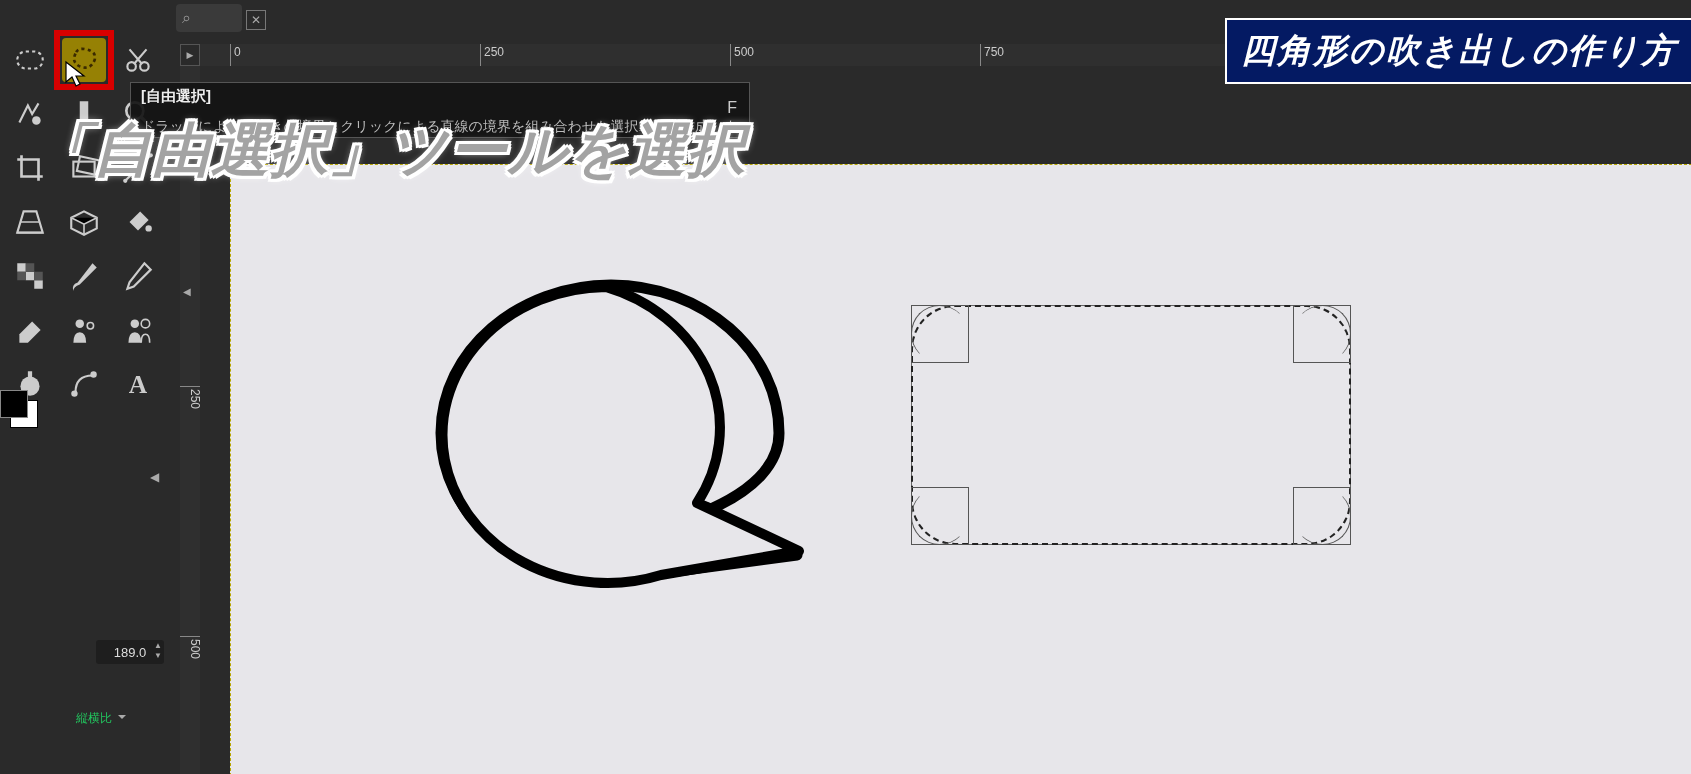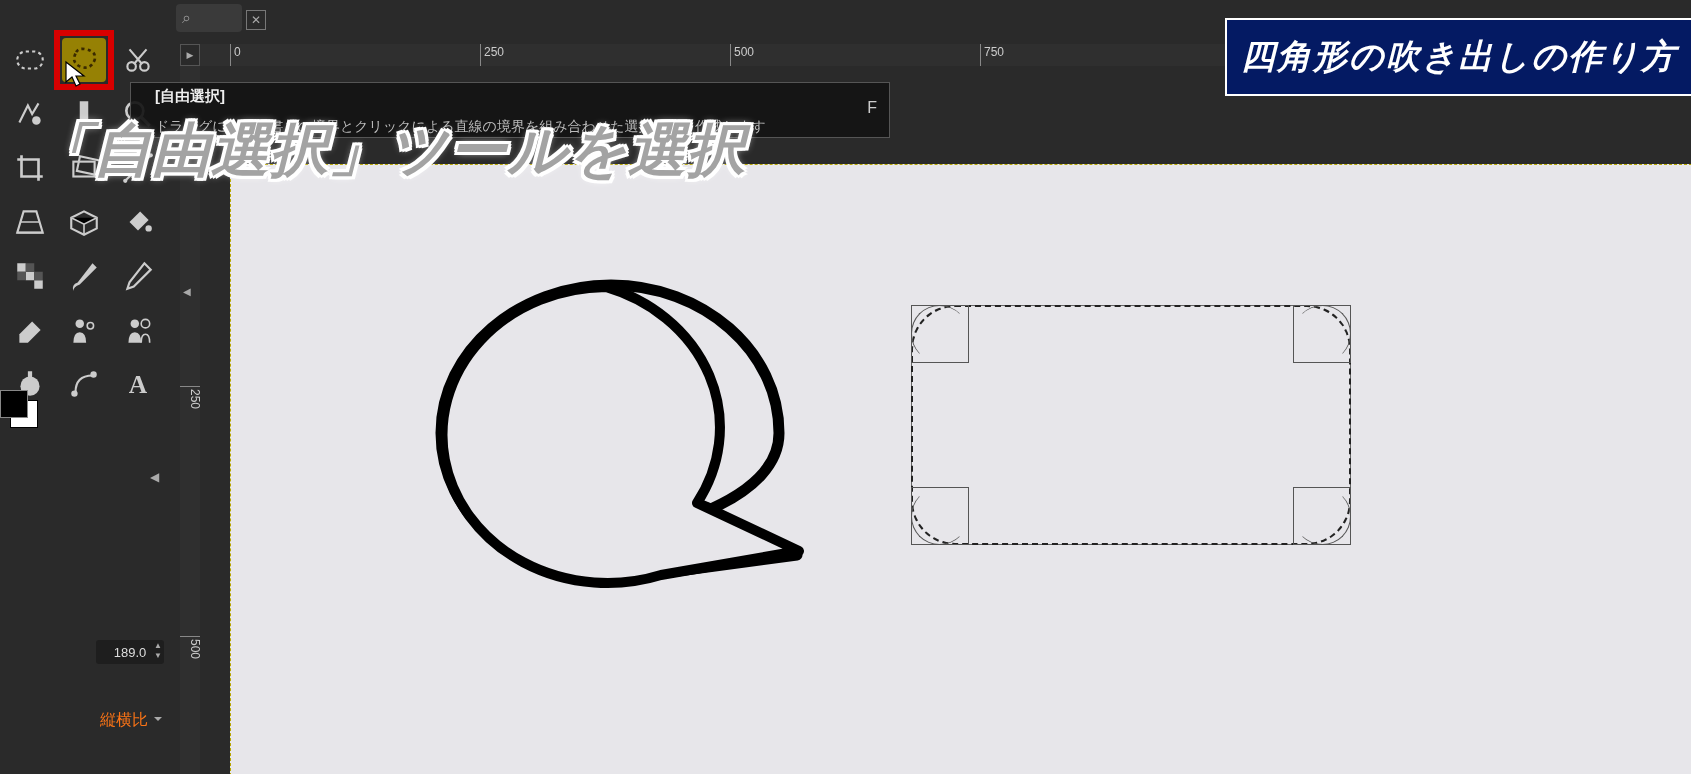--- a/index.html
+++ b/index.html
@@ -23,25 +23,25 @@
 
   .fgbg{position:absolute;left:0;top:360px;width:40px;height:40px;}
   .fgbg .bg{position:absolute;left:10px;top:10px;width:26px;height:26px;background:#fff;border:1px solid #000;}
   .fgbg .fg{position:absolute;left:0;top:0;width:26px;height:26px;background:#000;border:1px solid #888;}
 
   .toggle-arrow{position:absolute;left:150px;top:440px;color:#aaa;font-size:12px;}
 
   .spin{position:absolute;left:96px;top:610px;width:68px;height:24px;background:#1e1e1e;display:flex;align-items:center;justify-content:center;font-size:13px;color:#ddd;border-radius:3px;}
   .spin .arrows{position:absolute;right:2px;top:1px;font-size:8px;line-height:10px;color:#aaa;}
 
-  .aspect-lbl{position:absolute;left:100px;top:680px;font-size:16px;color:#f97316;}
+  .aspect-lbl{position:absolute;left:76px;top:680px;font-size:12px;color:#22c55e;}
   .aspect-lbl:after{content:"";display:inline-block;margin-left:6px;border:4px solid transparent;border-top-color:#aaa;vertical-align:middle;}
 
   
-  .tooltip{position:absolute;left:130px;top:82px;width:760px;height:56px;background:rgba(20,20,20,.92);border:1px solid #555;padding:4px 24px;box-sizing:border-box;z-index:3;}
+  .tooltip{position:absolute;left:130px;top:82px;width:620px;height:56px;background:rgba(20,20,20,.92);border:1px solid #555;padding:4px 10px;box-sizing:border-box;z-index:3;}
   .tooltip .tt-title{font-weight:600;font-size:15px;color:#eee;}
   .tooltip .tt-desc{font-size:14px;color:#bbb;margin-top:12px;}
   .tooltip .tt-key{position:absolute;right:12px;top:16px;font-size:16px;color:#ccc;}
 
   
   .ruler-h{position:absolute;left:200px;top:44px;right:0;height:22px;background:#2f2f2f;border-bottom:1px solid #555;}
   .ruler-h .origin{position:absolute;left:-20px;top:0;width:18px;height:20px;border:1px solid #555;display:flex;align-items:center;justify-content:center;font-size:9px;color:#aaa;}
   .ruler-h .tick{position:absolute;top:0;height:22px;border-left:1px solid #888;font-size:12px;color:#ccc;padding-left:3px;padding-top:1px;}
   .ruler-v{position:absolute;left:180px;top:66px;width:20px;bottom:0;background:#2f2f2f;border-right:1px solid #555;}
   .ruler-v .tick{position:absolute;left:0;width:20px;border-top:1px solid #888;font-size:12px;color:#ccc;writing-mode:vertical-rl;padding-top:2px;padding-left:2px;}
@@ -63,21 +63,21 @@
   .rrect .hnd.tr{right:0;top:0;}
   .rrect .hnd.bl{left:0;bottom:0;}
   .rrect .hnd.br{right:0;bottom:0;}
   .rrect .arc{position:absolute;width:56px;height:56px;border:1px solid #555;border-radius:56px;}
   .rrect .arc.tl{left:0;top:0;clip-path:polygon(0 0,100% 0,0 100%);border-right:none;border-bottom:none;}
   .rrect .arc.tr{right:0;top:0;clip-path:polygon(0 0,100% 0,100% 100%);border-left:none;border-bottom:none;}
   .rrect .arc.bl{left:0;bottom:0;clip-path:polygon(0 0,0 100%,100% 100%);border-right:none;border-top:none;}
   .rrect .arc.br{right:0;bottom:0;clip-path:polygon(100% 0,0 100%,100% 100%);border-left:none;border-top:none;}
 
   
-  .banner{position:absolute;right:0;top:18px;padding:14px 14px;background:#041a63;color:#fff;font-weight:900;font-size:34px;font-style:italic;letter-spacing:2px;z-index:10;border:2px solid #fff;border-right:none;}
+  .banner{position:absolute;right:0;top:18px;padding:8px 14px;background:#041a63;color:#fff;font-weight:900;font-size:34px;font-style:italic;letter-spacing:2px;z-index:10;border:2px solid #fff;border-right:none;}
   .caption{position:absolute;left:34px;top:112px;font-size:58px;font-weight:900;font-style:italic;color:#a3a3a3;z-index:9;letter-spacing:1px;
     text-shadow:
       -3px -3px 0 #fff,3px -3px 0 #fff,-3px 3px 0 #fff,3px 3px 0 #fff,
       -3px 0 0 #fff,3px 0 0 #fff,0 -3px 0 #fff,0 3px 0 #fff,
       0 0 8px #fff;}
 </style>
 </head>
 <body>
 
 <div class="app">

